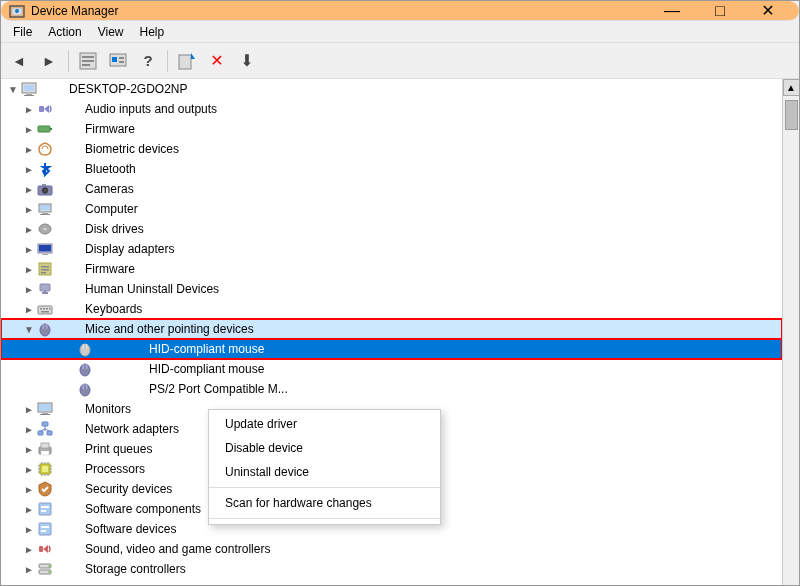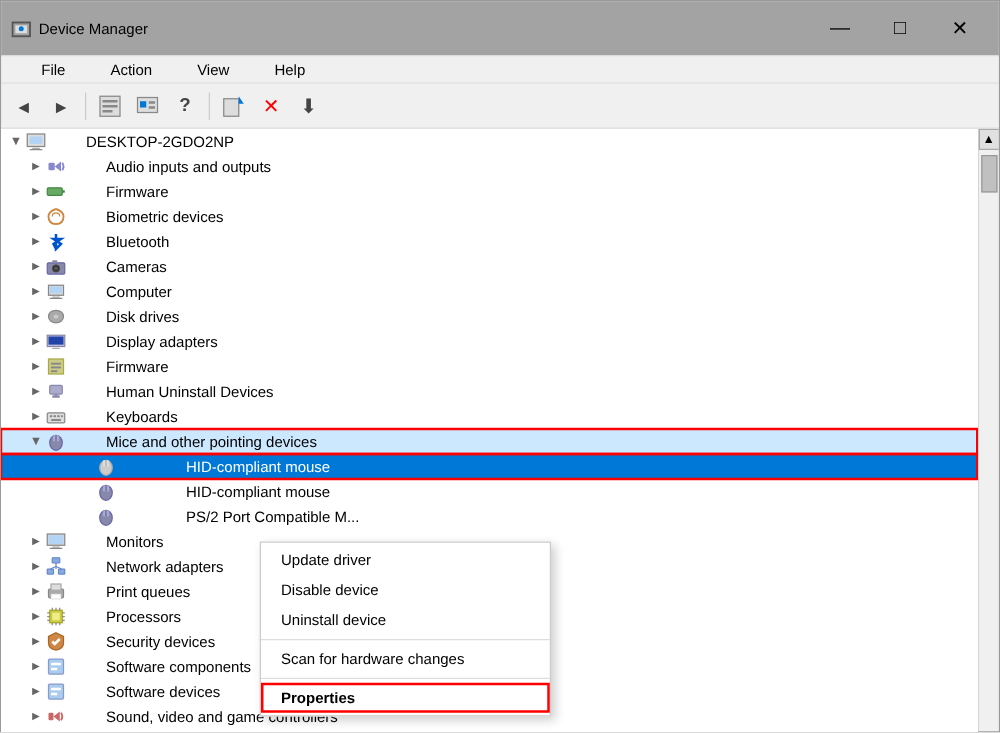--- a/index.html
+++ b/index.html
@@ -1,29 +1,29 @@
 <!DOCTYPE html>
 <html><head>
   <meta charset="utf-8">
   <style>
     * { margin: 0; padding: 0; box-sizing: border-box; }
     body { font-family: 'Segoe UI', Arial, sans-serif; font-size: 13px; background: #f0f0f0; width: 800px; height: 586px; overflow: hidden; }
 
     .window { width: 800px; height: 586px; background: #f0f0f0; border: 1px solid #999; display: flex; flex-direction: column; }
 
     
-    .title-bar { height: 44px; background: #a3a3a3; display: flex; align-items: center; padding: 0 8px; border-bottom: 1px solid #ddd; }
+    .title-bar { height: 20px; background: #fdba74; display: flex; align-items: center; padding: 0 8px; border-bottom: 1px solid #ddd; border-radius: 10px; }
     .title-bar-icon { width: 16px; height: 16px; margin-right: 6px; display: flex; align-items: center; justify-content: center; }
     .title-bar-title { flex: 1; font-size: 12px; }
     .title-bar-controls { display: flex; gap: 2px; }
     .title-bar-btn { width: 46px; height: 32px; border: none; background: transparent; cursor: pointer; font-size: 16px; display: flex; align-items: center; justify-content: center; color: #000; }
 
     
     .menu-bar { height: 22px; display: flex; align-items: center; padding: 0 4px; border-bottom: 1px solid #ddd; background: #f0f0f0; }
-    .menu-item { padding: 2px 8px; cursor: pointer; font-size: 12px; margin-left: 20px; }
+    .menu-item { padding: 2px 8px; cursor: pointer; font-size: 12px; }
 
     
     .toolbar { height: 36px; display: flex; align-items: center; padding: 0 4px; border-bottom: 1px solid #ddd; background: #f0f0f0; gap: 2px; }
     .toolbar-btn { width: 28px; height: 28px; border: 1px solid transparent; background: transparent; cursor: pointer; display: flex; align-items: center; justify-content: center; font-size: 14px; color: #444; }
     .toolbar-separator { width: 1px; height: 22px; background: #ccc; margin: 0 3px; }
 
     
     .main-content { display: flex; flex: 1; overflow: hidden; }
 
     
@@ -431,21 +431,20 @@
         <span class="tree-label">Storage controllers</span>
       </div>
 
       <div class="context-menu">
         <div class="ctx-item">Update driver</div>
         <div class="ctx-item">Disable device</div>
         <div class="ctx-item">Uninstall device</div>
         <div class="ctx-separator"></div>
         <div class="ctx-item">Scan for hardware changes</div>
         <div class="ctx-separator"></div>
-        <div class="ctx-item properties-item">Properties</div>
       </div>
 
     </div>
 
     <div class="scrollbar">
       <div class="scrollbar-arrow">▲</div>
       <div class="scrollbar-thumb"></div>
     </div>
   </div>
 </div>

